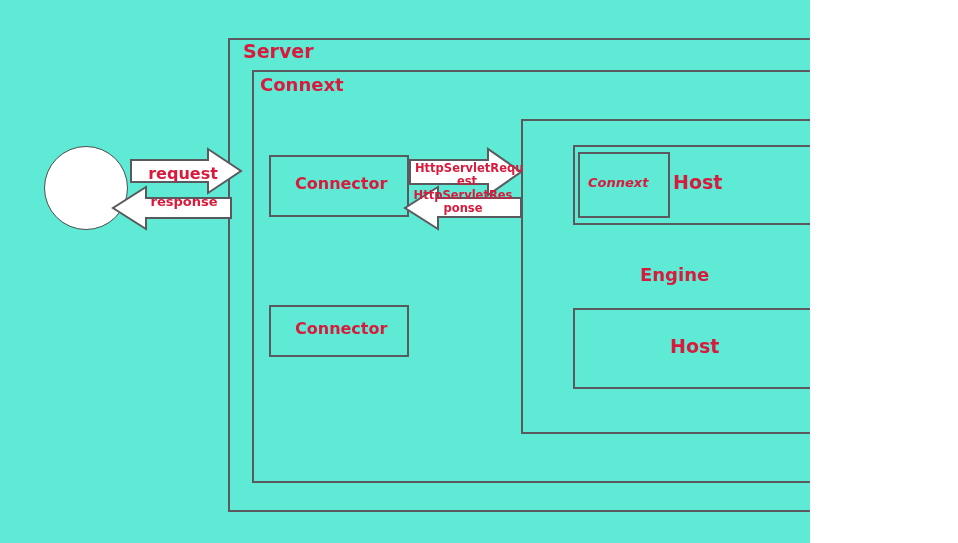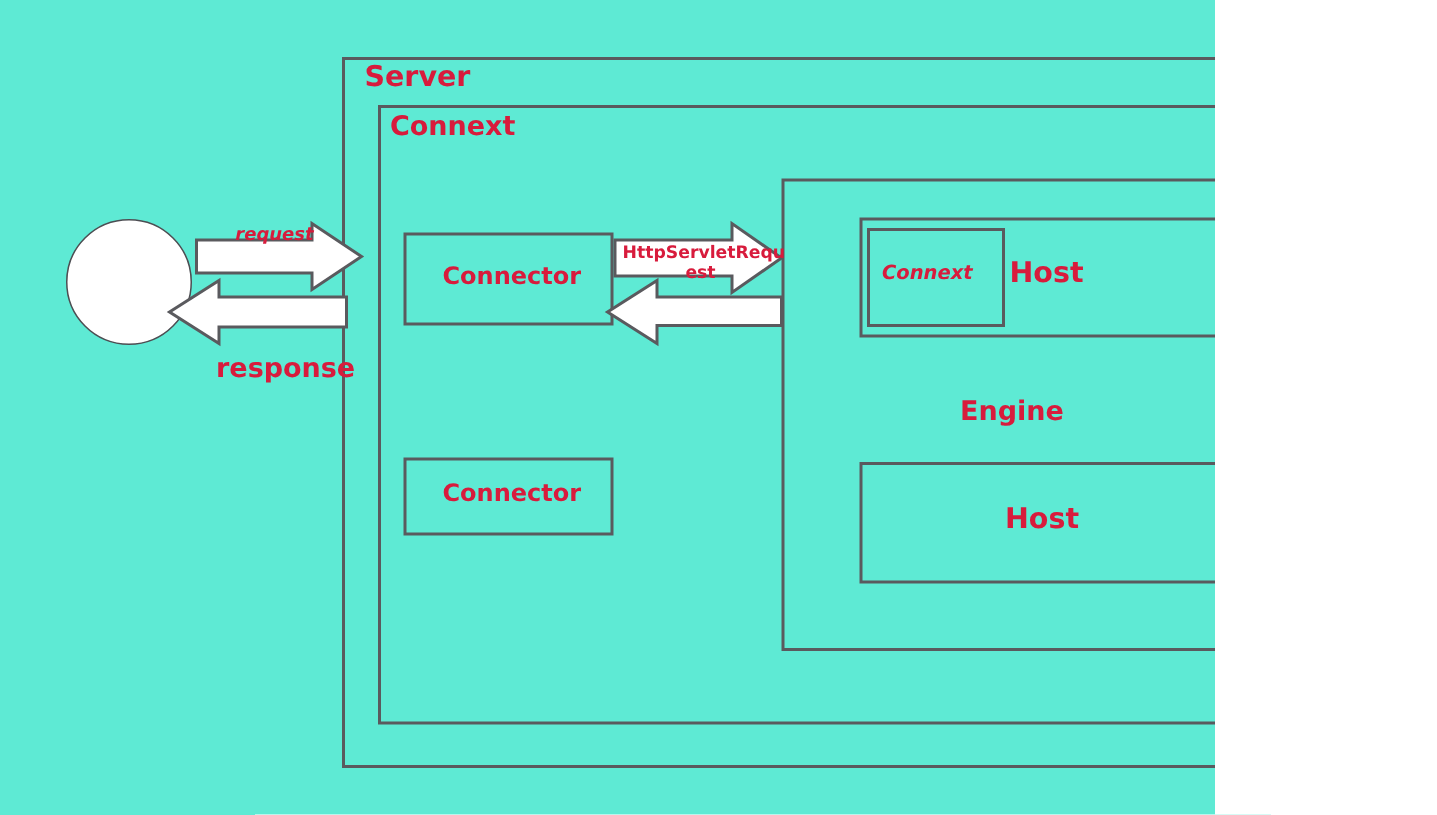--- a/index.html
+++ b/index.html
@@ -63,22 +63,22 @@
     font-size: 12.5px; line-height: 1.15;
   }
 
   .arrow-svg { position: absolute; overflow: visible; }
   #arrow-request-svg { left: 130px; top: 148px; }
   #arrow-response-svg { left: 112px; top: 186px; }
   #arrow-hsreq-svg { left: 409px; top: 148px; }
   #arrow-hsres-svg { left: 404px; top: 186px; }
   .arrow-path { fill: #ffffff; stroke: #5a5a5e; stroke-width: 2; }
 
-  #request-label { left: 148px; top: 150px; width: 70px; font-size: 12px; font-style: italic; }
-  #response-label { left: 144px; top: 195px; width: 80px; font-size: 18px; margin-top: 42px; }
+  #request-label { left: 148px; top: 166px; width: 70px; font-size: 16px; }
+  #response-label { left: 144px; top: 195px; width: 80px; font-size: 13px; }
   #hsreq-label { left: 415px; top: 150px; width: 104px; font-size: 11.5px; line-height: 1.12; margin-top: 12px; }
   #hsres-label { left: 408px; top: 189px; width: 110px; font-size: 11.5px; line-height: 1.12; }
 </style>
 </head>
 <body>
 
 <div id="canvas">
 
   <div class="box" id="server-box"></div>
   <div class="lbl" id="server-label">Server</div>
@@ -118,14 +118,16 @@
 
   <svg class="arrow-svg" id="arrow-hsreq-svg" width="113" height="48" viewBox="0 0 113 48">
     <path class="arrow-path" d="M1,12 L79,12 L79,1 L112,24 L79,47 L79,36 L1,36 Z"></path>
   </svg>
   <div class="lbl" id="hsreq-label">HttpServletRequ
 est</div>
 
   <svg class="arrow-svg" id="arrow-hsres-svg" width="118" height="44" viewBox="0 0 118 44">
     <path class="arrow-path" d="M117,12 L34,12 L34,1 L1,22 L34,43 L34,31 L117,31 Z"></path>
   </svg>
+  <div class="lbl" id="hsres-label">HttpServletRes
+ponse</div>
 
 </div>
 
 </body></html>

